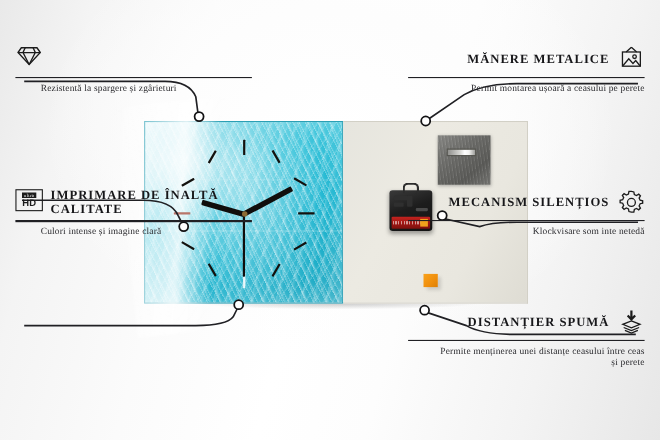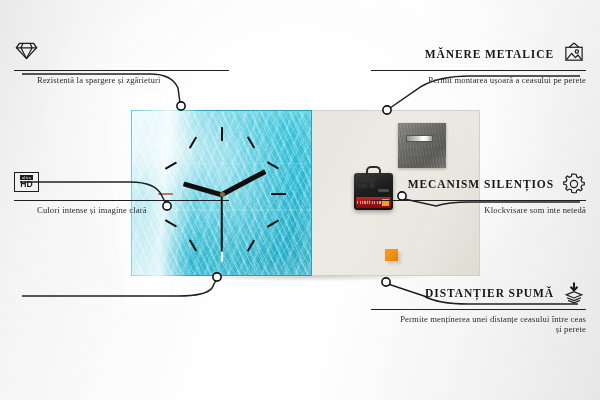--- a/index.html
+++ b/index.html
@@ -232,20 +232,21 @@
   </div>
 
   <div class="callout left" style="left:14px; top:172px;">
     <div class="co-head">
       <span class="co-ico">
         <span class="hd-badge">
           <span class="u">ultra</span>
           <span class="h">HD</span>
         </span>
       </span>
+      <span class="co-title">IMPRIMARE DE ÎNALTĂ CALITATE</span>
     </div>
     <div class="co-rule"></div>
     <div class="co-sub">Culori intense și imagine clară</div>
   </div>
 
 
   <div class="callout right" style="left:371px; top:42px;">
     <div class="co-head">
       <span class="co-title">MĂNERE METALICE</span>
       <span class="co-ico">

